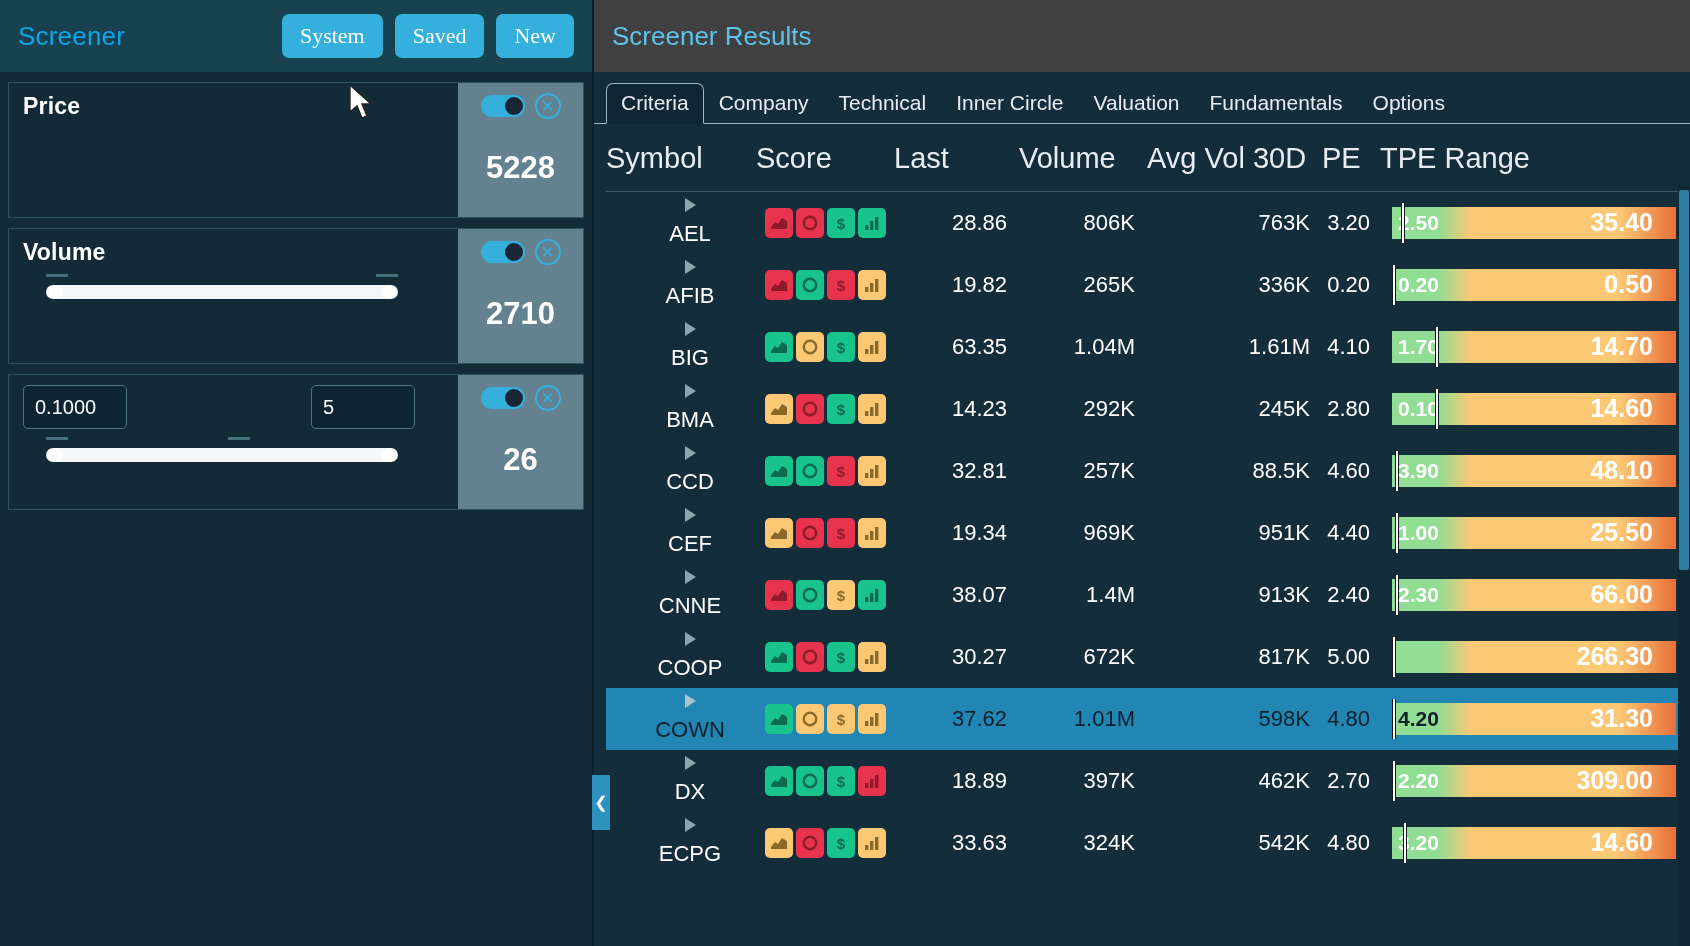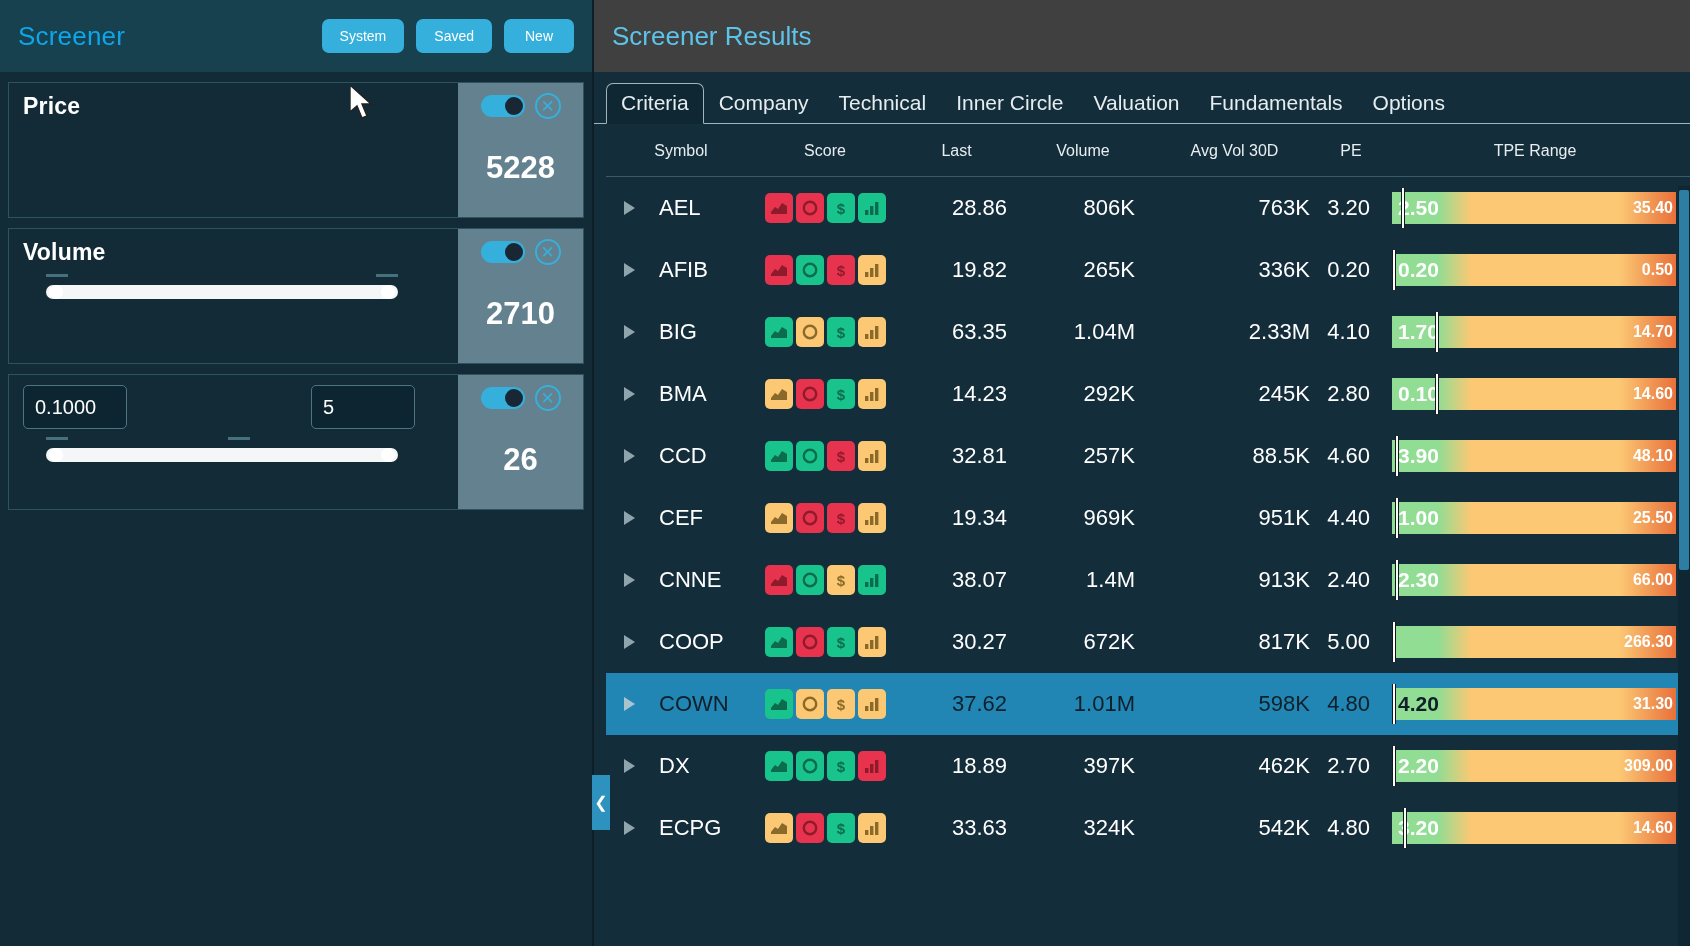--- a/index.html
+++ b/index.html
@@ -27,21 +27,21 @@
     position: relative;
   }
   .screener-title {
     color: #0ea5e9; font-size: 26px; font-weight: 400;
     letter-spacing: .2px;
   }
   .header-btns { display: flex; gap: 12px; margin-left: auto; }
   .hdr-btn {
     background: #35b0dd; color: #ffffff;
     border: none; border-radius: 7px;
-    font-size: 14px; font-family: Liberation Sans, sans-serif;
+    font-size: 22px; font-family: Liberation Serif, serif;
     padding: 9px 18px; cursor: pointer;
     min-width: 70px;
   }
   .left-body { flex: 1; padding: 10px 8px 0 8px; overflow: hidden; }
 
   .filter-card {
     border: 1px solid #2d5260;
     background: #122b37;
     display: flex;
     margin-bottom: 10px;
@@ -140,35 +140,35 @@
     border: 1px solid transparent; position: relative; top: 1px;
     white-space: nowrap;
   }
   .tab.active {
     border: 1px solid #9fb6bf; border-bottom: 1px solid #0f2732;
     border-radius: 7px 7px 0 0; background: #0f2732;
   }
   .table-wrap { flex: 1; overflow: hidden; position: relative; padding-left: 12px; }
   table.results { width: 100%; border-collapse: collapse; table-layout: fixed; }
   table.results th {
-    color: #e7eef1; font-size: 16px; font-weight: normal;
-    padding: 18px 0 16px 0; text-align: center;
+    color: #e7eef1; font-size: 29px; font-weight: normal;
+    padding: 18px 0 16px 0; text-align: left;
     border-bottom: 1px solid #3a5b68;
     white-space: nowrap;
   }
   th.c-symbol { width: 150px; text-align: center; }
   th.c-score  { width: 138px; text-align: center; }
   th.c-last   { width: 125px; padding-right: 12px; }
   th.c-volume { width: 128px; padding-right: 12px; }
   th.c-avgvol { width: 175px; padding-right: 12px; }
   th.c-pe     { width: 58px;  padding-right: 10px; }
   th.c-tpe    { text-align: left; padding-left: 12px; }
   td { padding: 0; height: 62px; vertical-align: middle; }
   td.symbol { text-align: left; padding-left: 18px; }
-  .symwrap { display: flex; align-items: center; gap: 24px; }
+  .symwrap { display: flex; align-items: center; gap: 9px; flex-direction: column; }
   .caret {
     width: 0; height: 0;
     border-left: 11px solid #8fa5ae;
     border-top: 7px solid transparent;
     border-bottom: 7px solid transparent;
     cursor: pointer; flex: none;
   }
   .symtext { color: #ffffff; font-size: 22px; }
   td.score { text-align: center; }
   .badges { display: flex; gap: 3px; justify-content: center; }
@@ -183,22 +183,22 @@
   .tpe-bar {
     position: relative; height: 32px; width: 100%;
     background: linear-gradient(90deg,#90dd93 0%,#90dd93 16%,#fcc874 28%,#fcc874 80%,#e8703a 100%);
     display: flex; align-items: center;
   }
   .tpe-left {
     position: absolute; left: 6px; color: #ffffff;
     font-size: 21px; font-weight: bold;
   }
   .tpe-right {
-    position: absolute; right: 3px; color: #ffffff;
-    font-size: 16px; font-weight: bold;
+    position: absolute; right: 23px; color: #ffffff;
+    font-size: 25px; font-weight: bold;
   }
   .tpe-marker {
     position: absolute; top: -4px; width: 4px; height: 40px;
     background: #ffffff; border-left: 1.5px solid #101820;
     border-right: 1.5px solid #101820; z-index: 5;
   }
   tr.row-selected td { background: #2286b5; }
   tr.row-selected .symtext,
   tr.row-selected td.num,
   tr.row-selected td.pe { color: #0d2029; }
@@ -445,21 +445,21 @@
                     <svg width="18" height="18" viewBox="0 0 18 18">
                       <rect x="2" y="11" width="3.4" height="5" fill="#8a6a2a"></rect>
                       <rect x="7" y="7" width="3.4" height="9" fill="#8a6a2a"></rect>
                       <rect x="12" y="3" width="3.4" height="13" fill="#8a6a2a"></rect>
                     </svg>
                   </div>
                 </div>
               </td>
               <td class="num">63.35</td>
               <td class="num">1.04M</td>
-              <td class="num">2.33M</td>
+              <td class="num">1.61M</td>
               <td class="pe">4.10</td>
               <td class="tpe">
                 <div class="tpe-bar">
                   <div class="tpe-marker" style="left:15%"></div>
                   <span class="tpe-left">1.70</span>
                   <span class="tpe-right">14.70</span>
                 </div>
               </td>
             </tr>
             <tr class="">

